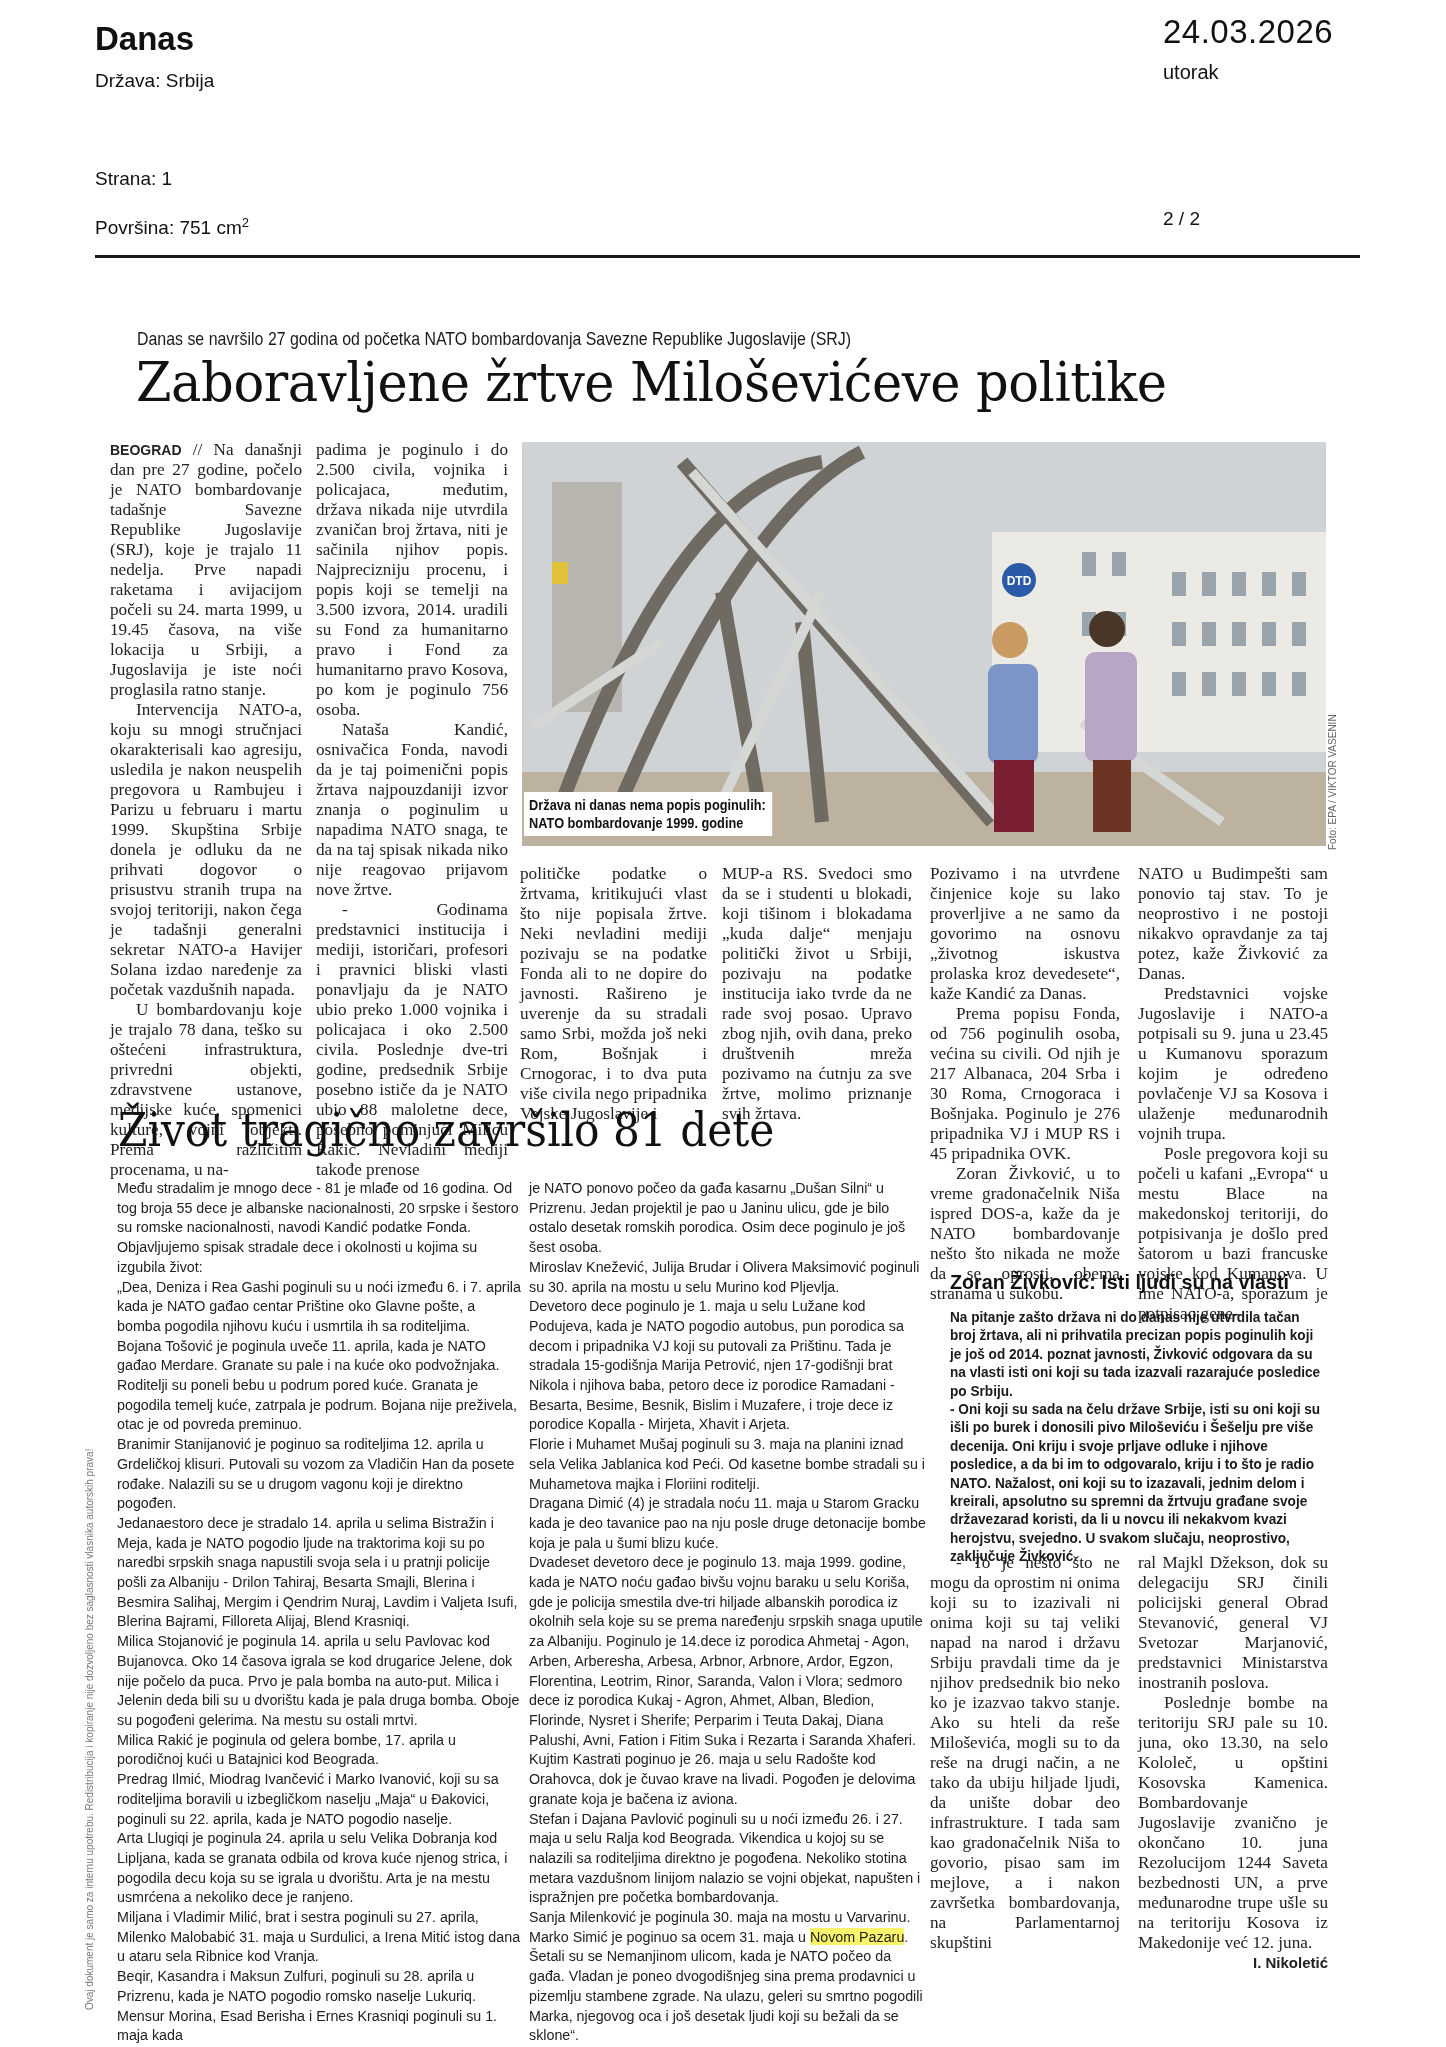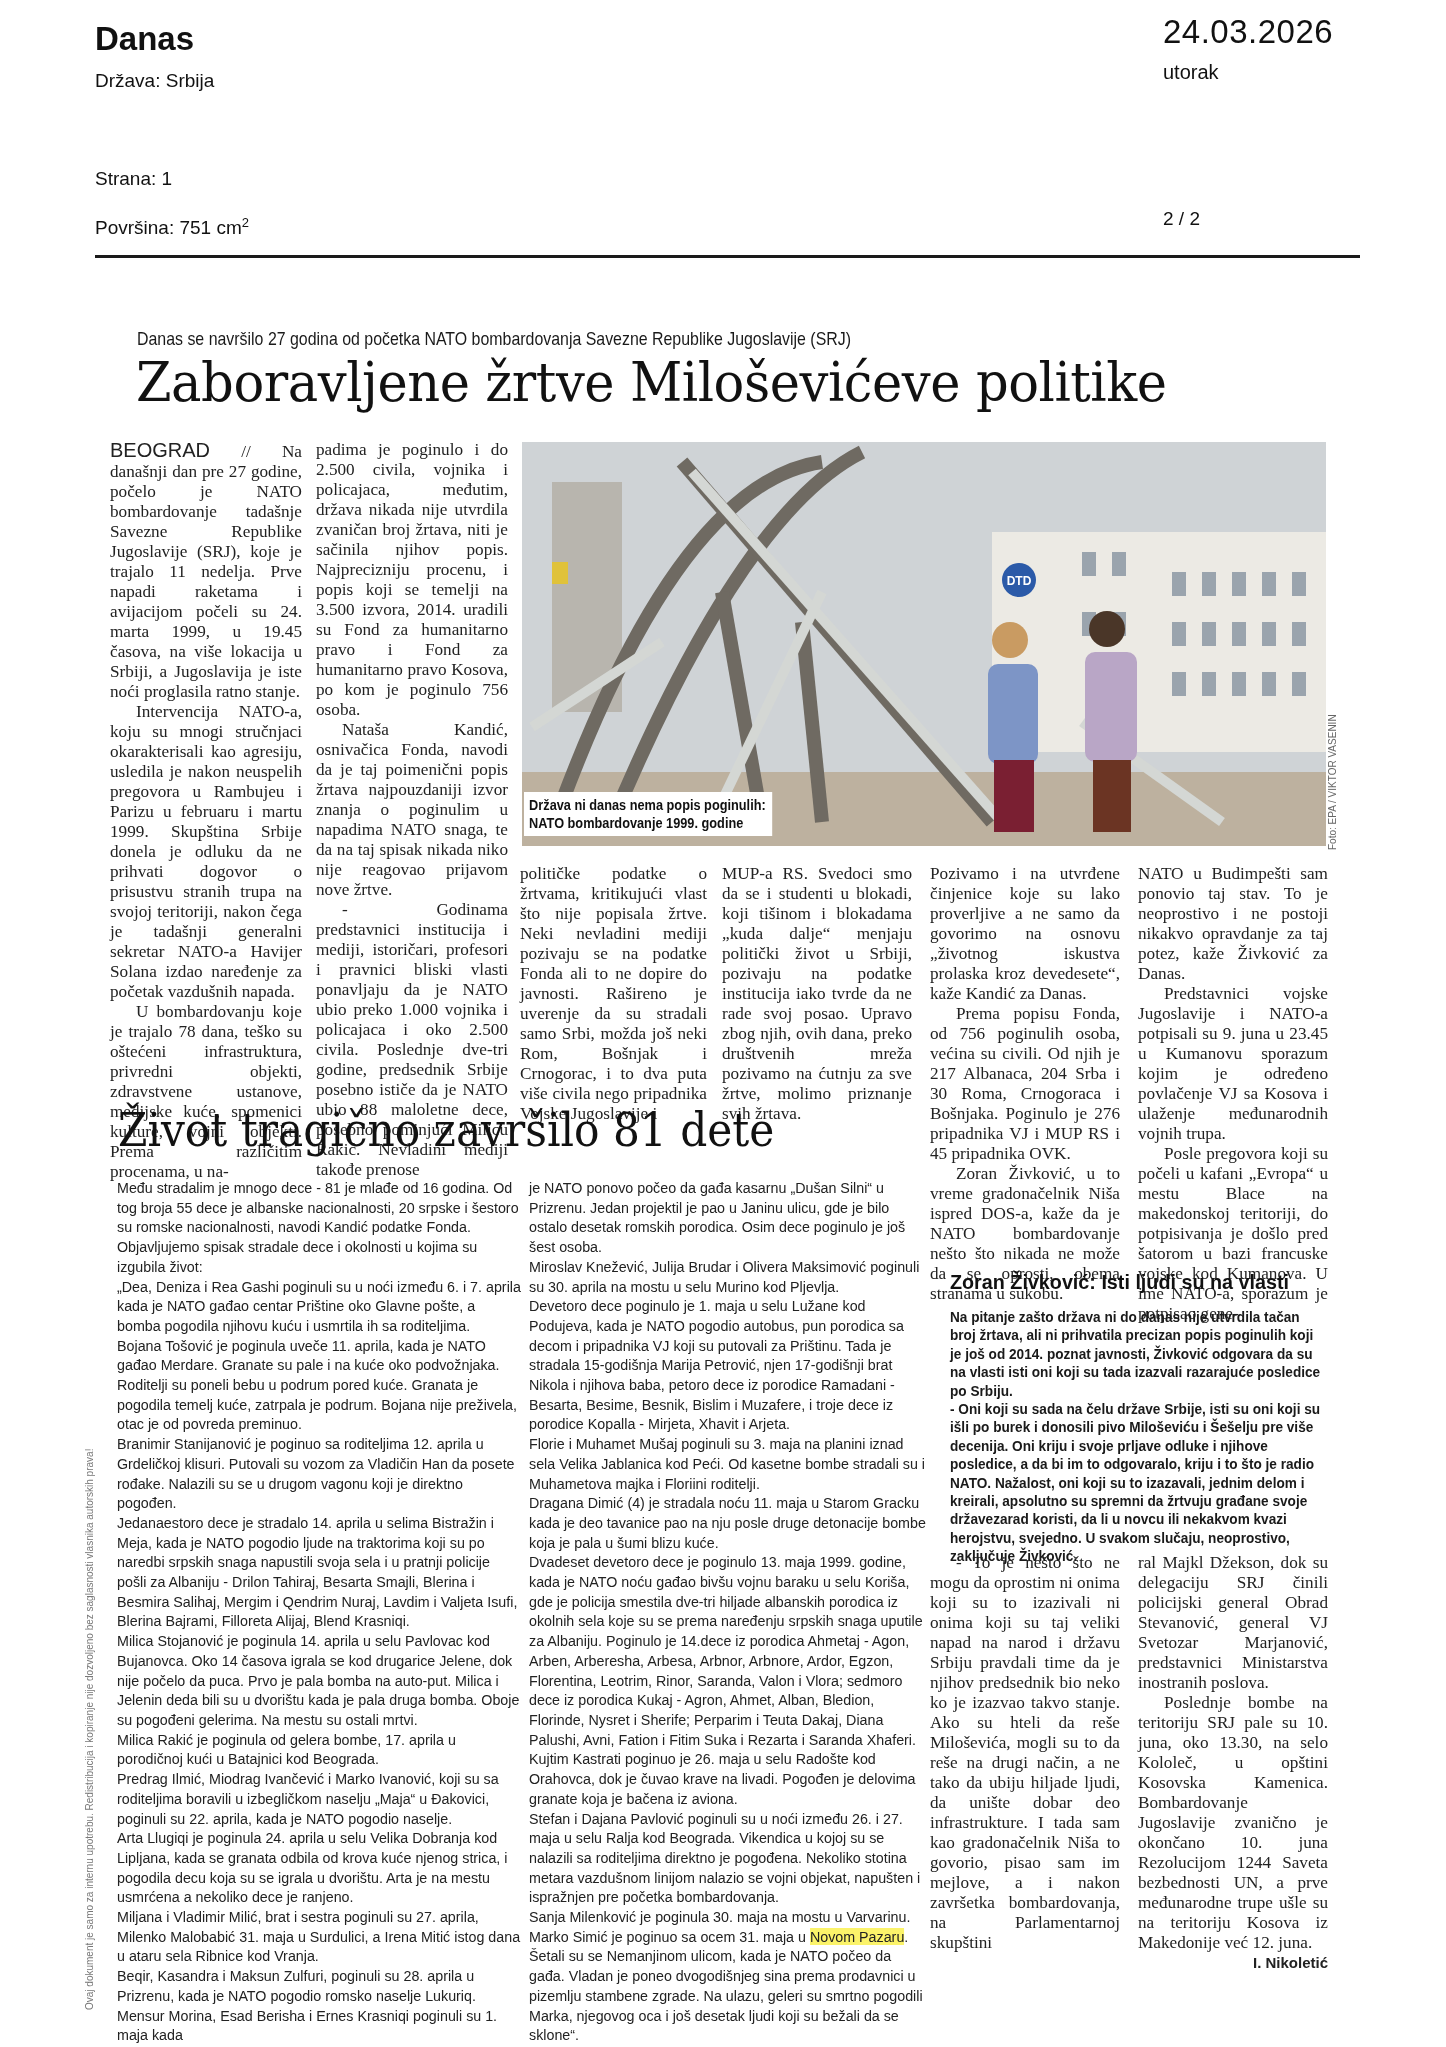--- a/index.html
+++ b/index.html
@@ -16,21 +16,21 @@
   .hdr-pages { position: absolute; left: 1163px; top: 208px; font-size: 19px; }
   .hdr-rule { position: absolute; left: 95px; top: 255px; width: 1265px; height: 3px; background: #1a1a1a; }
 
   
   .kicker { position: absolute; left: 137px; top: 328px; font-size: 18.5px; font-family: "Liberation Sans Narrow", "Liberation Sans", sans-serif; transform: scaleX(0.86); transform-origin: left; white-space: nowrap; color: #1a1a1a; }
   .headline { position: absolute; left: 136px; top: 350px; font-family: "DejaVu Serif", serif; font-size: 55px; white-space: nowrap; transform: scaleX(0.93); transform-origin: left; color: #111; letter-spacing: -0.5px; }
 
   .col { position: absolute; font-family: "Liberation Serif", serif; font-size: 17.2px; line-height: 20px; text-align: justify; color: #222; hyphens: auto; }
   .col p { margin: 0; text-indent: 0; }
   .col p.ind { text-indent: 26px; }
-  .dateline { font-family: "Liberation Sans", sans-serif; font-weight: normal; font-size: 20px; }
+  .dateline { font-family: "Liberation Sans", sans-serif; font-weight: bold; font-size: 14px; }
 
   .c1 { left: 110px; top: 440px; width: 192px; height: 640px; }
   .c2 { left: 316px; top: 440px; width: 192px; height: 640px; }
   .c3 { left: 520px; top: 864px; width: 187px; }
   .c4 { left: 722px; top: 864px; width: 190px; }
   .c5 { left: 930px; top: 864px; width: 190px; }
   .c6 { left: 1138px; top: 864px; width: 190px; }
 
   
   .photo { position: absolute; left: 522px; top: 442px; width: 804px; height: 404px; overflow: hidden; background: linear-gradient(180deg, #c9cdd0 0%, #d8d6cf 55%, #c4b8a6 80%, #b9ab98 100%); text-align: center; }

